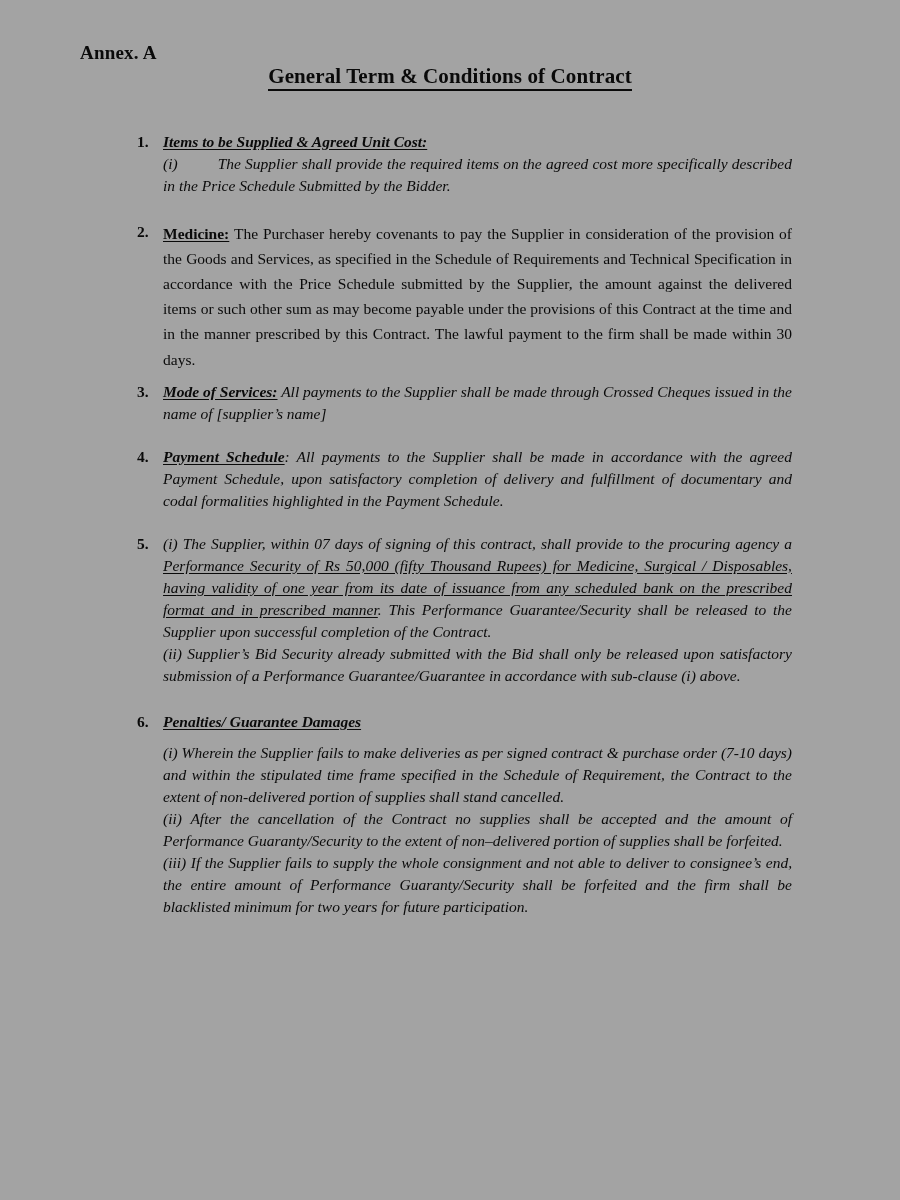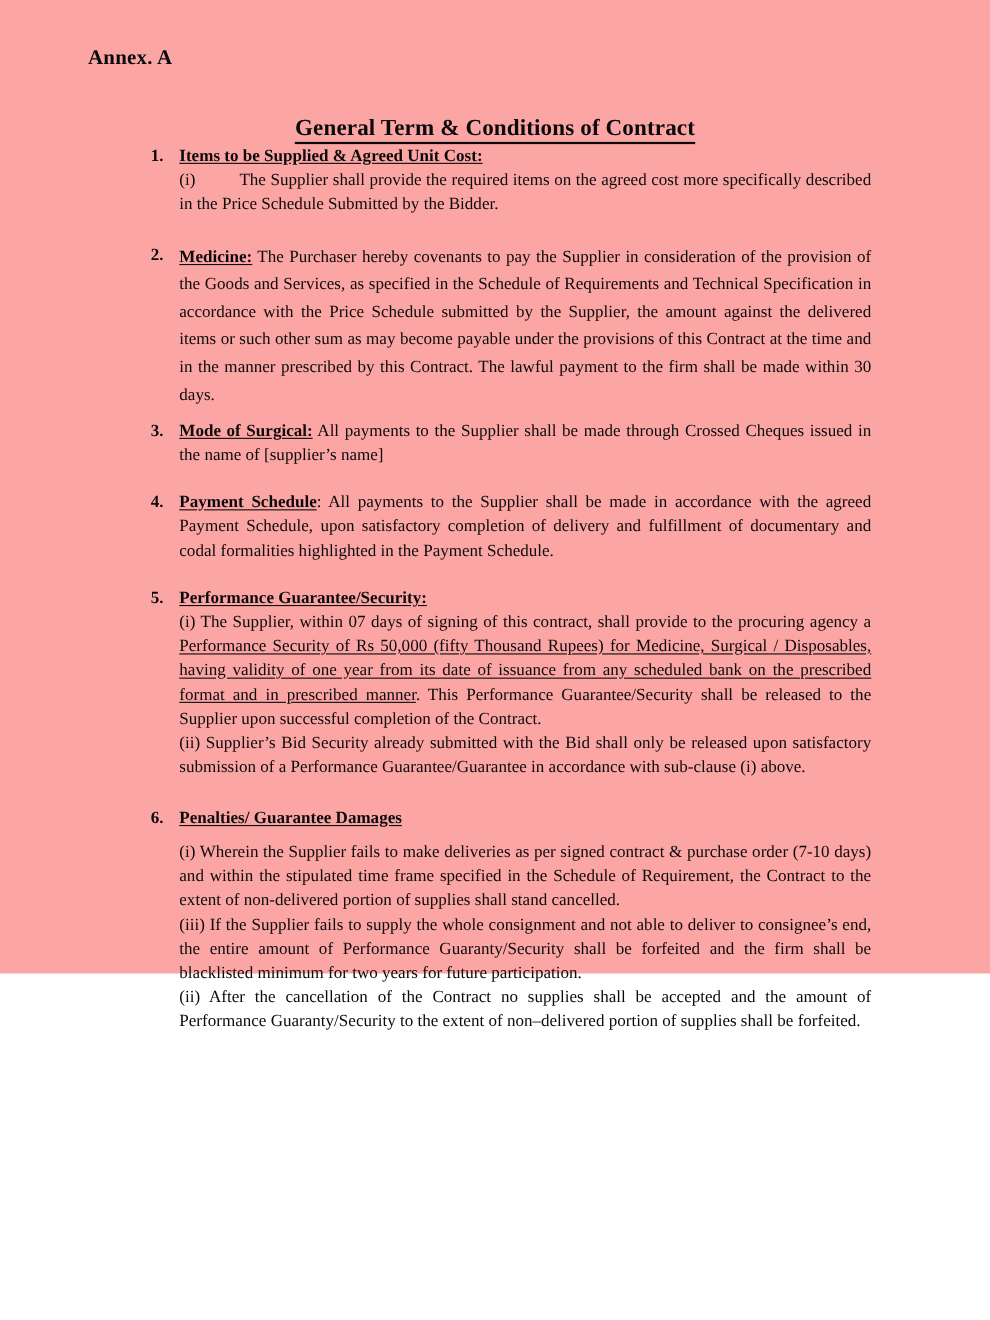--- a/index.html
+++ b/index.html
@@ -10,44 +10,43 @@
   body {
     width: 900px;
     height: 1200px;
     font-family: "Liberation Serif", "DejaVu Serif", serif;
     color: #0a0a0a;
     overflow: hidden;
     position: relative;
   }
   .page {
     width: 900px;
-    height: 885px;
+    height: 1200px;
     position: relative;
-    background: #fca5a5;
+    background: #a3a3a3;
   }
 
   
   .annex {
     position: absolute;
     left: 80px;
     top: 42px;
     font-weight: bold;
     font-size: 19px;
     letter-spacing: 0.2px;
   }
   .doc-title {
     position: absolute;
     left: 0;
     right: 0;
     top: 64px;
     text-align: center;
     font-weight: bold;
     font-size: 21px;
     letter-spacing: 0.1px;
-    margin-top: 40px;
   }
   .doc-title span {
     border-bottom: 2.5px solid #0a0a0a;
     padding-bottom: 1px;
   }
 
   
   .content {
     position: absolute;
     left: 137px;
@@ -70,21 +69,21 @@
   }
 
   .para {
     font-size: 15.5px;
     text-align: justify;
     text-justify: inter-word;
     line-height: 1.38;
     margin: 0;
   }
   .para.loose   { line-height: 1.62; }
-  .para.normal  { line-height: 1.42; }
+  .para.normal  { line-height: 1.42; font-style: italic; }
 
   .hd {
     font-weight: bold;
     text-decoration: underline;
     text-underline-offset: 2px;
   }
   .u {
     text-decoration: underline;
     text-underline-offset: 2px;
   }
@@ -125,42 +124,39 @@
         <span class="hd">Medicine:</span>
         <span>The Purchaser hereby covenants to pay the Supplier in consideration of the provision of the Goods and Services, as specified in the Schedule of Requirements and Technical Specification in accordance with the Price Schedule submitted by the Supplier, the amount against the delivered items or such other sum as may become payable under the provisions of this Contract at the time and in the manner prescribed by this Contract. The lawful payment to the firm shall be made within 30 days.</span>
       </p>
     </div>
 
     <div class="gap-sm"></div>
 
     <div class="clause">
       <span class="clause-num">3.</span>
       <p class="para normal">
-        <span class="hd">Mode of Surgical:</span>
+        <span class="hd">Mode of Services:</span>
         <span>All payments to the Supplier shall be made through Crossed Cheques issued in the name of [supplier’s name]</span>
       </p>
     </div>
 
     <div class="gap-lg"></div>
 
     <div class="clause">
       <span class="clause-num">4.</span>
       <p class="para normal">
         <span class="hd">Payment Schedule</span><span>:</span>
         <span>All payments to the Supplier shall be made in accordance with the agreed Payment Schedule, upon satisfactory completion of delivery and fulfillment of documentary and codal formalities highlighted in the Payment Schedule.</span>
       </p>
     </div>
 
     <div class="gap-lg"></div>
 
     <div class="clause">
       <span class="clause-num">5.</span>
-      <p class="para normal">
-        <span class="hd">Performance Guarantee/Security:</span>
-      </p>
       <p class="para normal">
         <span>(i)</span>
         <span>The Supplier, within 07 days of signing of this contract, shall provide to the procuring agency a </span><span class="u">Performance Security of Rs 50,000 (fifty Thousand Rupees) for Medicine, Surgical / Disposables, having validity of one year from its date of issuance from any scheduled bank on the prescribed format and in prescribed manner</span><span>. This Performance Guarantee/Security shall be released to the Supplier upon successful completion of the Contract.</span>
       </p>
       <p class="para normal">
         <span>(ii)</span>
         <span>Supplier’s Bid Security already submitted with the Bid shall only be released upon satisfactory submission of a Performance Guarantee/Guarantee in accordance with sub-clause (i) above.</span>
       </p>
       <div class="gap-sm"></div>
     </div>
@@ -171,23 +167,23 @@
       <span class="clause-num">6.</span>
       <p class="para normal">
         <span class="hd">Penalties/ Guarantee Damages</span>
       </p>
       <div class="gap-sm"></div>
       <p class="para normal">
         <span>(i)</span>
         <span>Wherein the Supplier fails to make deliveries as per signed contract &amp; purchase order (7-10 days) and within the stipulated time frame specified in the Schedule of Requirement, the Contract to the extent of non-delivered portion of supplies shall stand cancelled.</span>
       </p>
       <p class="para normal">
+        <span>(ii)</span>
+        <span>After the cancellation of the Contract no supplies shall be accepted and the amount of Performance Guaranty/Security to the extent of non–delivered portion of supplies shall be forfeited.</span>
+      </p>
+      <p class="para normal">
         <span>(iii)</span>
         <span>If the Supplier fails to supply the whole consignment and not able to deliver to consignee’s end, the entire amount of Performance Guaranty/Security shall be forfeited and the firm shall be blacklisted minimum for two years for future participation.</span>
-      </p>
-      <p class="para normal">
-        <span>(ii)</span>
-        <span>After the cancellation of the Contract no supplies shall be accepted and the amount of Performance Guaranty/Security to the extent of non–delivered portion of supplies shall be forfeited.</span>
       </p>
     </div>
 
   </div>
 </div>
 
 </body></html>

